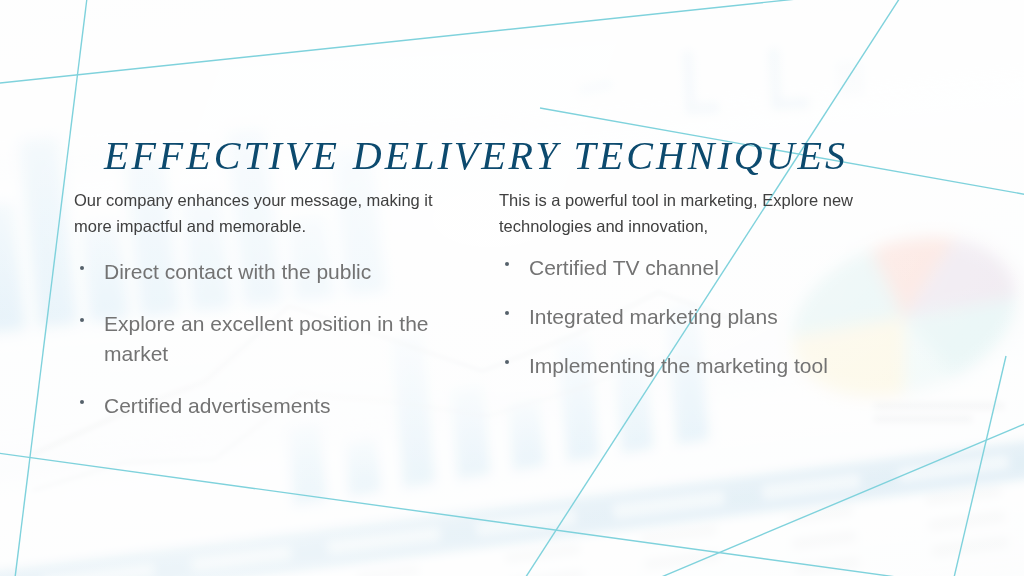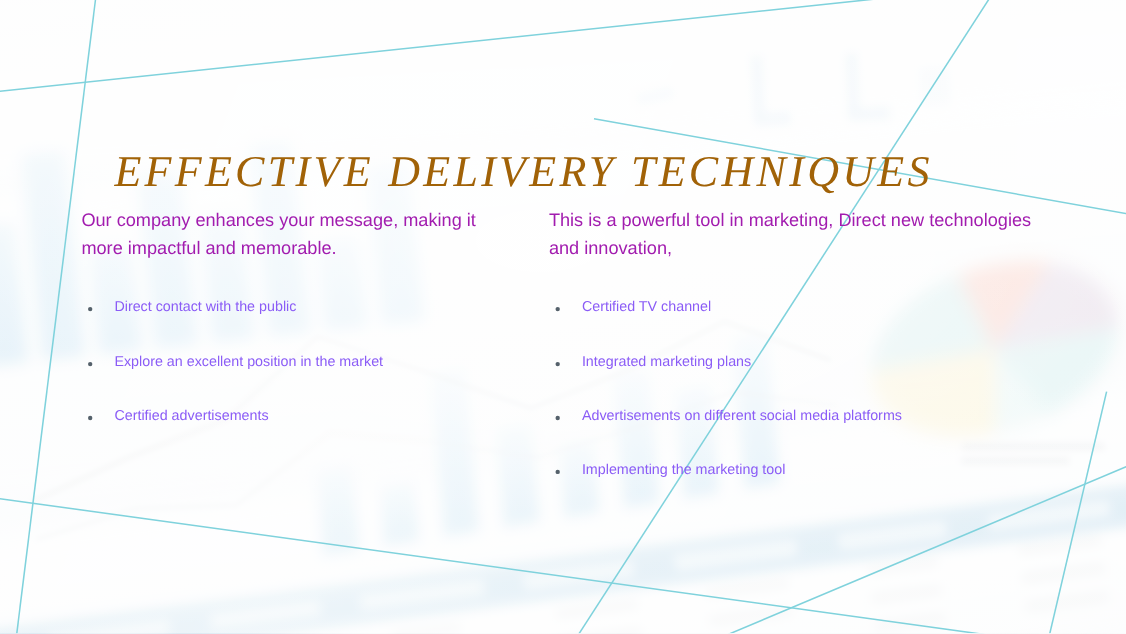--- a/index.html
+++ b/index.html
@@ -227,52 +227,51 @@
   }
   .slide-title {
     position: absolute;
     left: 104px;
     top: 105px;
     font-family: "Liberation Serif", "DejaVu Serif", serif;
     font-style: italic;
     font-weight: 400;
     font-size: 40px;
     letter-spacing: 3.0px;
-    color: #a16207;
+    color: #0c4a6e;
     white-space: nowrap;
   }
 
   .col {
     position: absolute;
     top: 188px;
   }
   .col-left  { left: 74px;  width: 390px; }
   .col-right { left: 499px; width: 440px; }
 
   .lede {
     font-size: 16.5px;
     line-height: 1.55;
-    color: #a21caf;
+    color: #404040;
     margin: 0 0 16px 0;
   }
   .col-right .lede { margin-bottom: 14px; }
 
   ul.bullets {
     list-style: none;
     margin: 0;
     padding: 0;
   }
   ul.bullets li {
     position: relative;
-    font-size: 13px;
+    font-size: 21px;
     line-height: 1.42;
-    color: #8b5cf6;
+    color: #737373;
     padding-left: 30px;
     margin-bottom: 19px;
-    margin-top: 31px;
   }
   .col-left ul.bullets li { margin-bottom: 22px; }
   ul.bullets li .dot {
     position: absolute;
     left: 6px;
     top: 9px;
     width: 4px;
     height: 4px;
     background: #55616b;
     border-radius: 50%;
@@ -405,33 +404,29 @@
           <span>Explore an excellent position in the market</span>
         </li>
         <li>
           <span class="dot"></span>
           <span>Certified advertisements</span>
         </li>
       </ul>
     </div>
 
     <div class="col col-right">
-      <p class="lede">This is a powerful tool in marketing, Direct new technologies and innovation,</p>
+      <p class="lede">This is a powerful tool in marketing, Explore new technologies and innovation,</p>
       <ul class="bullets">
         <li>
           <span class="dot"></span>
           <span>Certified TV channel</span>
         </li>
         <li>
           <span class="dot"></span>
           <span>Integrated marketing plans</span>
-        </li>
-        <li>
-          <span class="dot"></span>
-          <span>Advertisements on different social media platforms</span>
         </li>
         <li>
           <span class="dot"></span>
           <span>Implementing the marketing tool</span>
         </li>
       </ul>
     </div>
 
   </div>
 </div>

